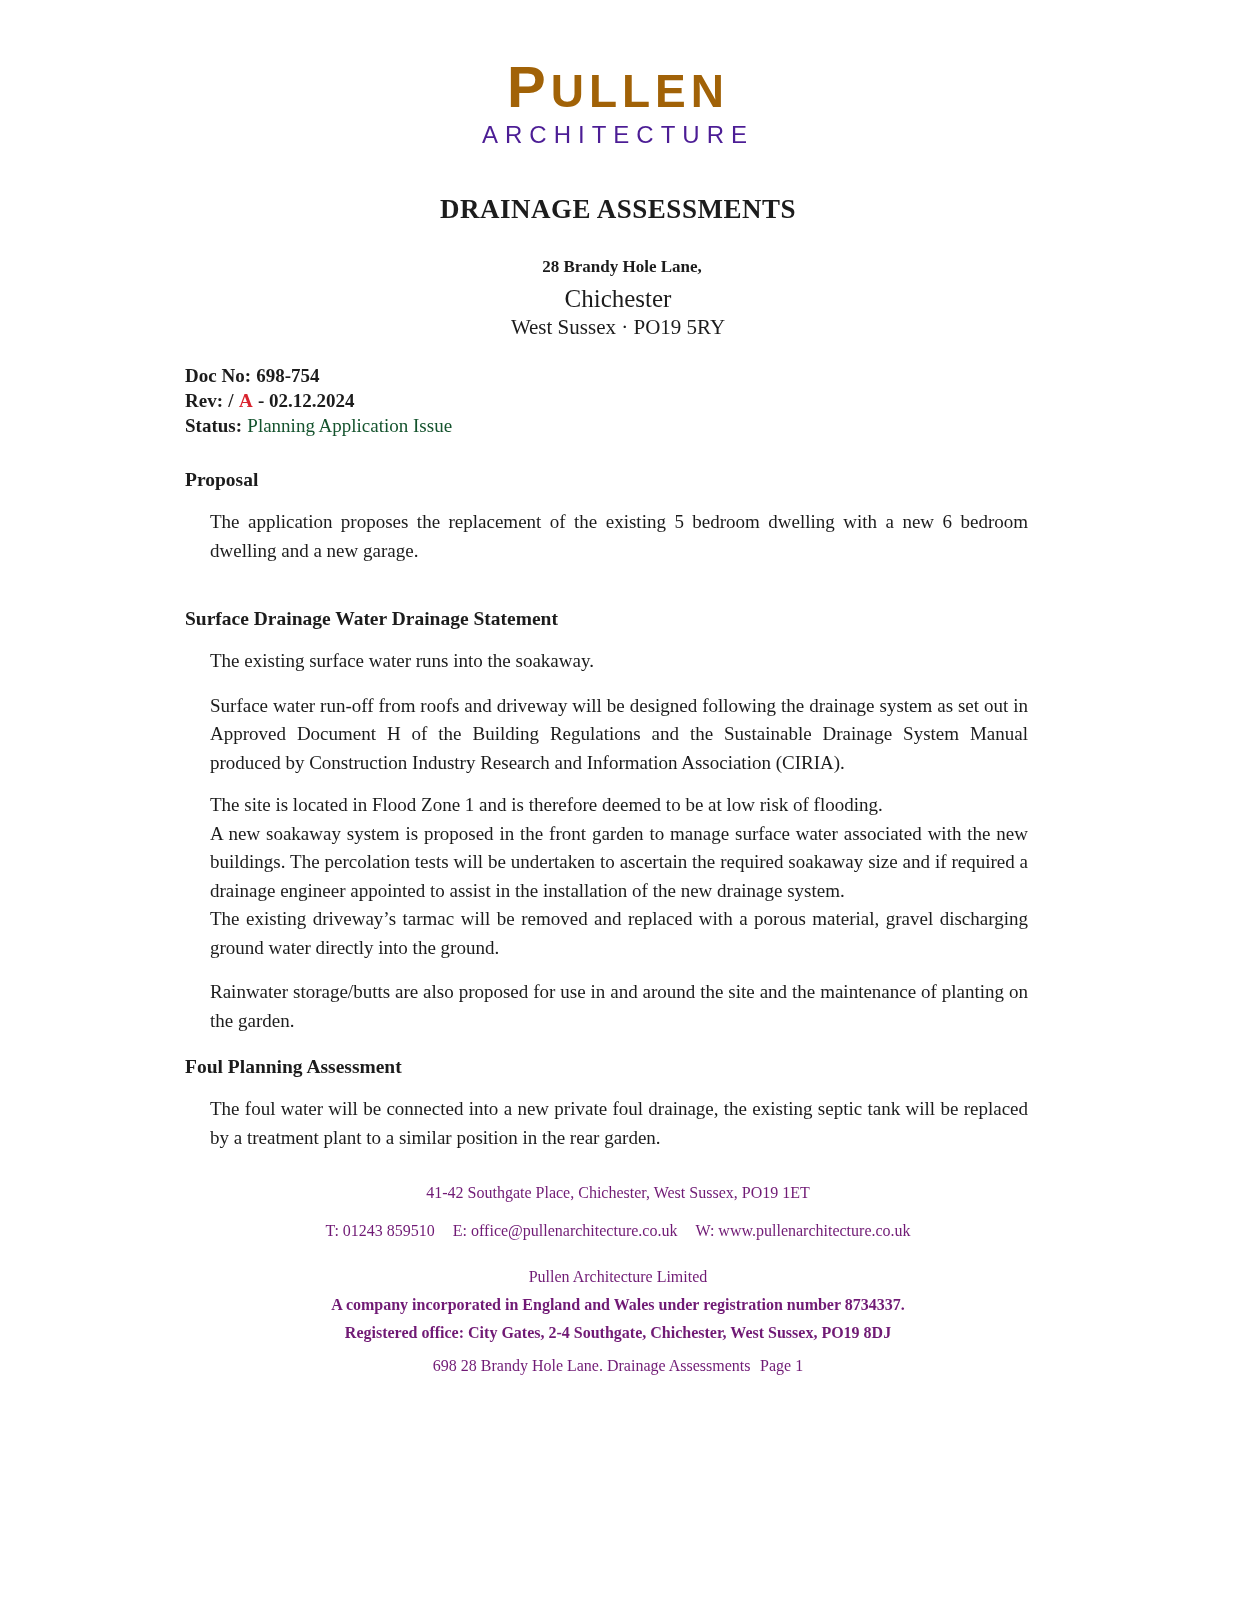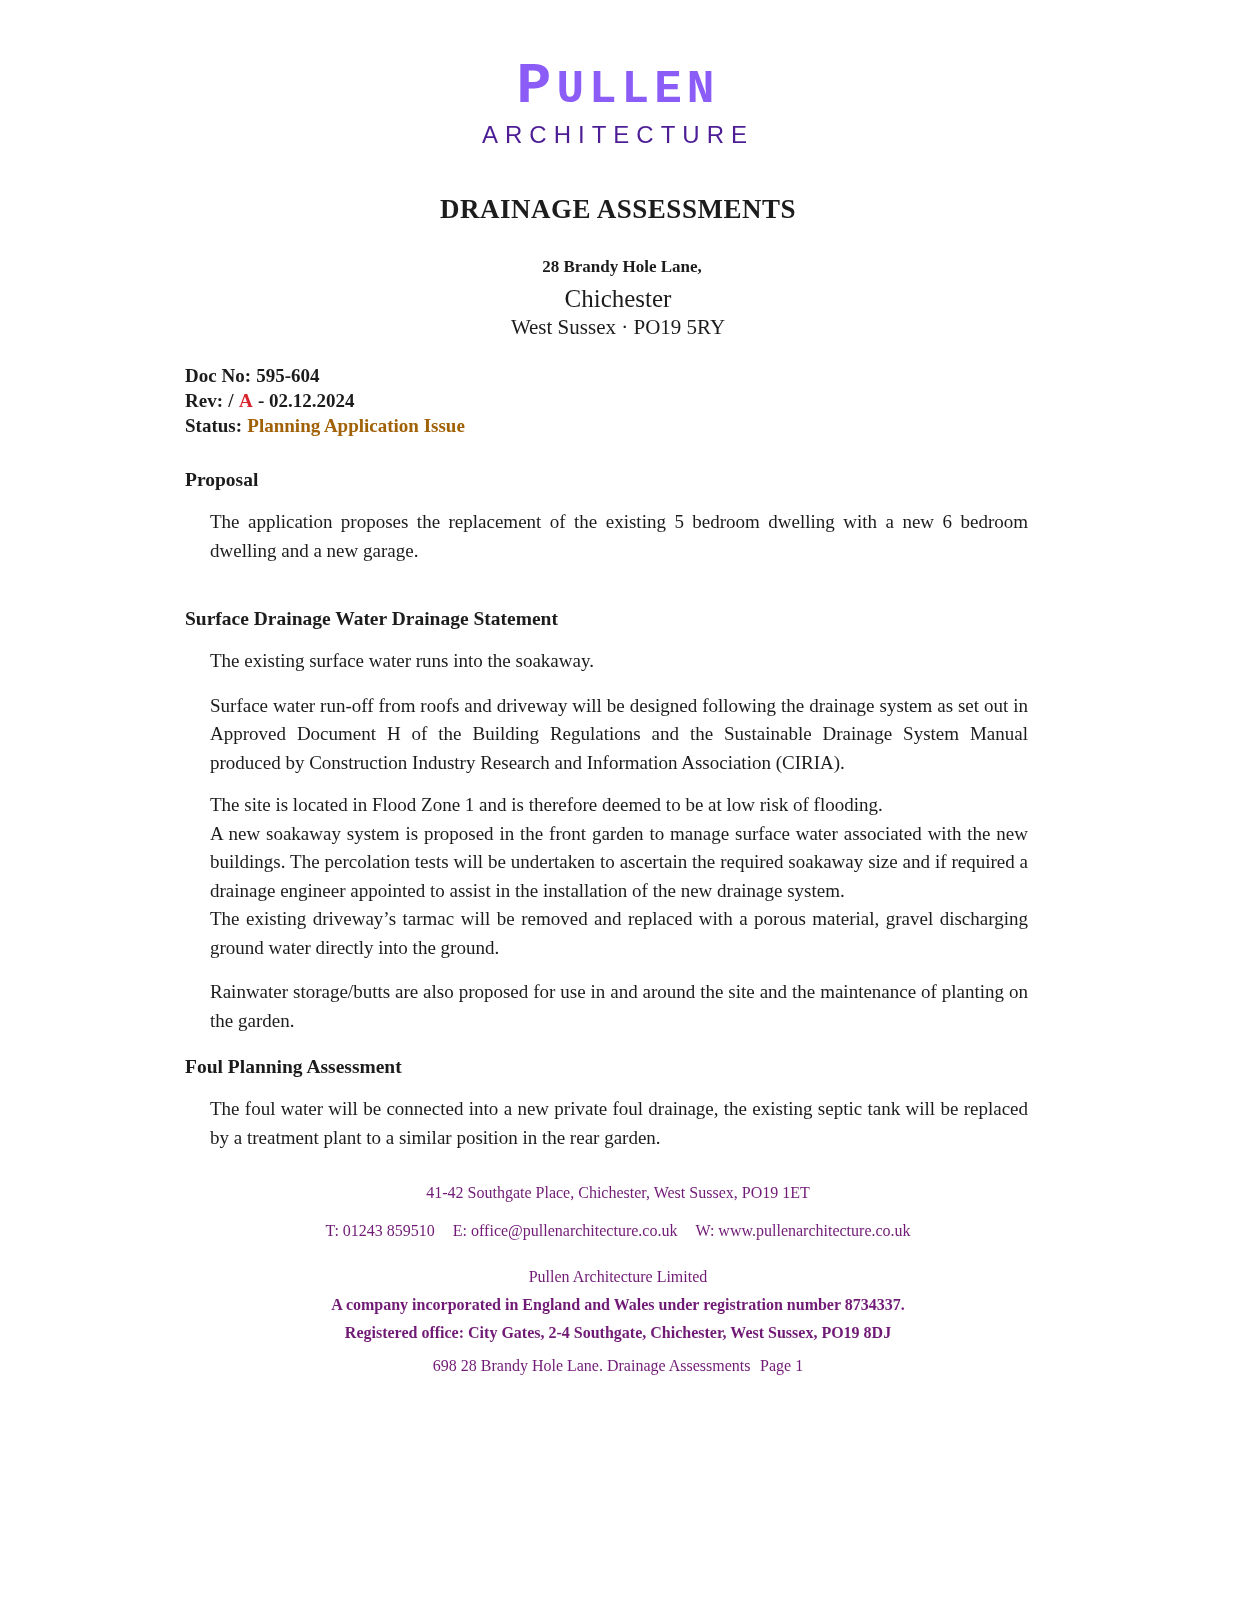--- a/index.html
+++ b/index.html
@@ -10,23 +10,23 @@
     margin: 0 auto;
     background: #ffffff;
     font-family: "Liberation Serif", serif;
     color: #1c1c1c;
     overflow: hidden;
   }
 
   
   .logo { margin-top: 58px; text-align: center; }
   .logo-word {
-    font-family: Liberation Mono, monospace;
+    font-family: Liberation Sans, sans-serif;
     font-weight: 700;
-    color: #8b5cf6;
+    color: #a16207;
     font-size: 46px;
     line-height: 1;
     letter-spacing: 5px;
   }
   .logo-word .cap { font-size: 58px; }
   .logo-sub {
     margin-top: 7px;
     font-family: "Liberation Sans", sans-serif;
     font-weight: 400;
     color: #4c1d95;
@@ -48,21 +48,21 @@
   .addr2 { margin-top: 2px;  text-align: center; font-size: 25px; line-height: 28px; }
   .addr3 { text-align: center; font-size: 21px; line-height: 28px; }
 
   
   .content { padding: 0 208px 0 185px; }
 
   
   .doc-info { margin-top: 22px; font-size: 19px; font-weight: 700; line-height: 25px; }
   .doc-info .red { color: #d9232e; }
   .doc-info .gap { margin-left: 0.28em; }
-  .status-value { color: #a16207; font-weight: 700; }
+  .status-value { color: #14532d; font-weight: 400; }
 
   
   h2.sec-heading {
     margin: 0;
     margin-top: 42px;
     font-size: 19.5px;
     font-weight: 700;
     line-height: 24px;
   }
   h2.first-heading { margin-top: 30px; }
@@ -111,21 +111,21 @@
 
   <div>
     <div class="addr1">28 Brandy Hole Lane,</div>
     <div class="addr2">Chichester</div>
     <div class="addr3">West Sussex · PO19 5RY</div>
   </div>
 
   <div class="content">
 
     <div class="doc-info">
-      <div><span>Doc No:</span><span class="gap">595-604</span></div>
+      <div><span>Doc No:</span><span class="gap">698-754</span></div>
       <div><span>Rev:</span><span class="gap">/</span><span class="gap red">A</span><span class="gap">- 02.12.2024</span></div>
       <div><span>Status:</span><span class="gap status-value">Planning Application Issue</span></div>
     </div>
 
     <section>
       <h2 class="sec-heading first-heading">Proposal</h2>
       <p class="para">The application proposes the replacement of the existing 5 bedroom dwelling with a new 6 bedroom dwelling and a new garage.</p>
     </section>
 
     <section>

